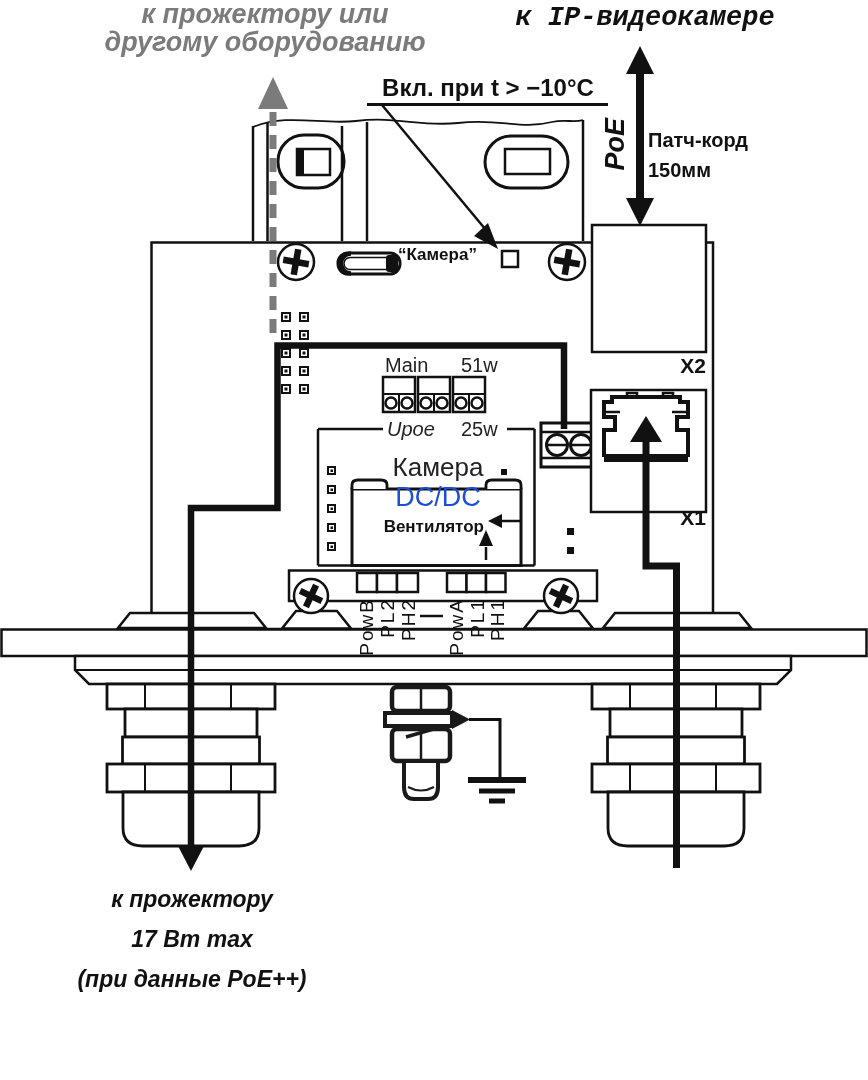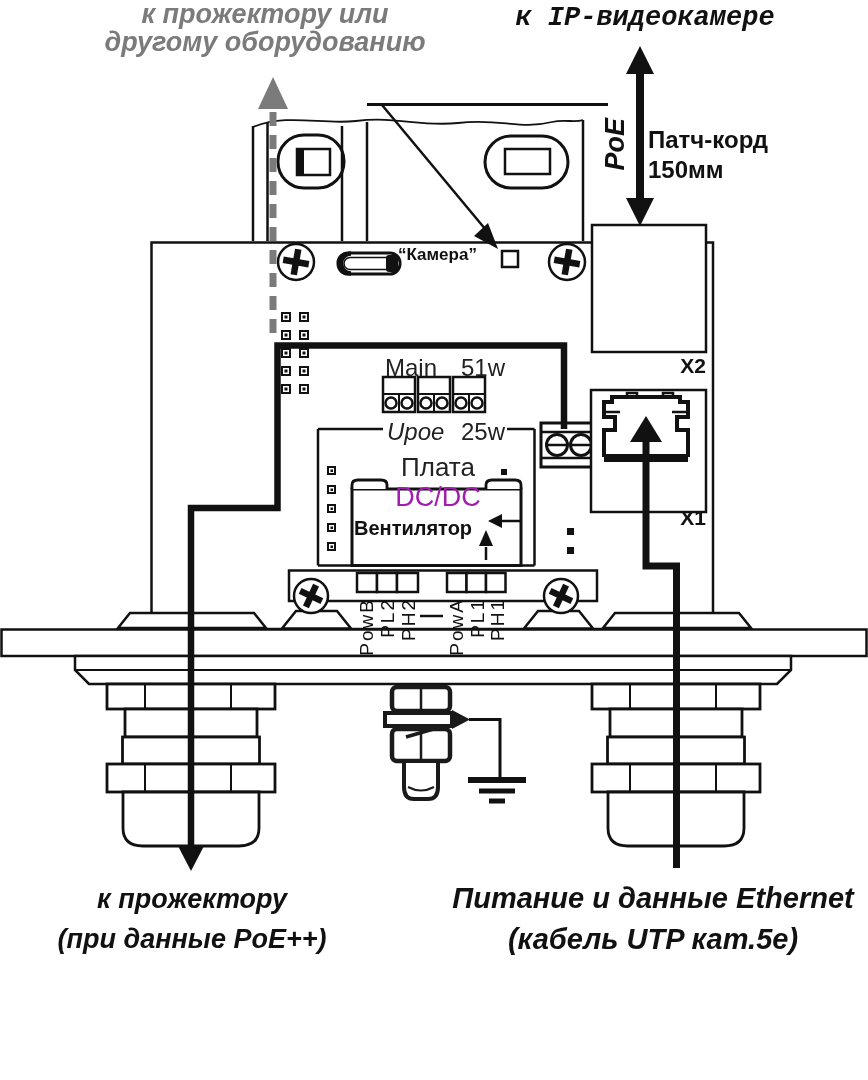--- a/index.html
+++ b/index.html
@@ -3,33 +3,33 @@
 <meta charset="utf-8">
 <style>
   html,body{margin:0;padding:0;background:#fff;}
   .stage{position:relative;width:868px;height:1080px;background:#fff;overflow:hidden;
          font-family:"Liberation Sans",sans-serif;}
   .stage svg{position:absolute;left:0;top:0;}
   .txt{position:absolute;color:#111;white-space:nowrap;}
   .big-italic{font-style:italic;font-weight:bold;font-size:27px;line-height:28px;text-align:center;}
   .gray{color:#7b7b7b;}
   .note{font-weight:bold;font-size:24px;}
-  .patch{font-weight:bold;font-size:24px;line-height:30px;}
+  .patch{font-weight:bold;font-size:20px;line-height:30px;}
   .board-label{font-size:23px;color:#222;letter-spacing:-0.3px;}
-  .mid{font-size:24px;color:#222;}
+  .mid{font-size:20px;color:#222;}
   .dc1{font-size:26px;color:#222;text-align:center;}
-  .dc2{font-size:27px;color:#a21caf;text-align:center;}
-  .fan{font-size:20px;font-weight:bold;color:#111;text-align:left;}
+  .dc2{font-size:27px;color:#1d4ed8;text-align:center;}
+  .fan{font-size:17px;font-weight:bold;color:#111;text-align:right;}
   .cam{font-size:17px;font-weight:bold;text-align:left;}
   .xlab{font-size:21px;font-weight:bold;text-align:right;}
   .vlabel{position:absolute;transform-origin:0 0;transform:rotate(-90deg) translateX(-100%);
           font-size:19px;letter-spacing:2px;color:#111;white-space:nowrap;line-height:19px;}
   .poe-v{position:absolute;transform-origin:0 0;transform:rotate(-90deg) translateX(-100%);
          font-size:27px;font-weight:bold;font-style:italic;color:#111;white-space:nowrap;line-height:30px;}
-  .bl{font-style:italic;font-weight:bold;font-size:27px;line-height:40px;text-align:center;}
+  .bl{font-style:italic;font-weight:bold;font-size:23px;line-height:40px;text-align:center;}
   .br{font-style:italic;font-weight:bold;font-size:29px;line-height:41px;text-align:center;}
 </style>
 </head>
 <body>
 
 <div class="stage">
 
 <svg width="868" height="1080" viewBox="0 0 868 1080">
   <g stroke="#111" fill="none" stroke-linecap="butt">
 
@@ -281,55 +281,53 @@
   </g>
 </svg>
 
 <div class="txt big-italic gray" style="left:90px;top:0px;width:350px;">
   <div>к прожектору или</div>
   <div>другому оборудованию</div>
 </div>
 
 <div class="txt big-italic" style="left:500px;top:4px;width:290px;font-family:Liberation Mono, monospace;">к IP-видеокамере</div>
 
+<div class="txt note" style="left:363px;top:74px;width:250px;text-align:center;">Вкл. при t &gt; −10°C</div>
 
 <div class="poe-v" style="left:600px;top:118px;">PoE</div>
 
 <div class="txt patch" style="left:648px;top:125px;">
   <div>Патч-корд</div>
   <div>150мм</div>
 </div>
 
 <div class="txt cam" style="left:398px;top:245px;width:100px;">“Камера”</div>
 
 
 <div class="txt mid" style="left:385px;top:354px;">Main</div>
 <div class="txt mid" style="left:461px;top:354px;">51w</div>
 
 <div class="txt mid" style="left:387px;top:418px;font-style:italic;">Upoe</div>
 <div class="txt mid" style="left:461px;top:418px;">25w</div>
 
 <div class="txt xlab" style="left:658px;top:354px;width:48px;">X2</div>
 <div class="txt xlab" style="left:658px;top:506px;width:48px;">X1</div>
 
-<div class="txt dc1" style="left:388px;top:452px;width:100px;">Плата</div>
+<div class="txt dc1" style="left:388px;top:452px;width:100px;">Камера</div>
 <div class="txt dc2" style="left:378px;top:482px;width:120px;">DC/DC</div>
 
 <div class="txt fan" style="left:354px;top:517px;width:130px;">Вентилятор</div>
 
 <div class="vlabel" style="left:357px;top:598px;">PowB</div>
 <div class="vlabel" style="left:378px;top:598px;">PL2</div>
 <div class="vlabel" style="left:399px;top:598px;">PH2</div>
 <div class="vlabel" style="left:447px;top:598px;">PowA</div>
 <div class="vlabel" style="left:468px;top:598px;">PL1</div>
 <div class="vlabel" style="left:488px;top:598px;">PH1</div>
 
 <div class="txt bl" style="left:18px;top:879px;width:348px;">
   <div>к прожектору</div>
+  <div>17 Вт max</div>
   <div>(при данные PoE++)</div>
 </div>
 
-<div class="txt br" style="left:438px;top:878px;width:430px;">
-  <div>Питание и данные Ethernet</div>
-  <div>(кабель UTP кат.5е)</div>
+
 </div>
 
-</div>
-
 </body></html>

